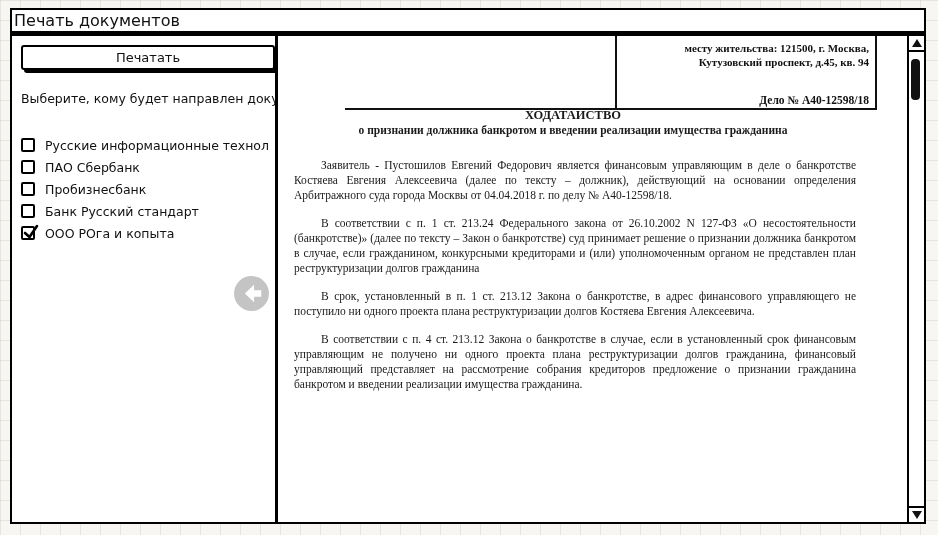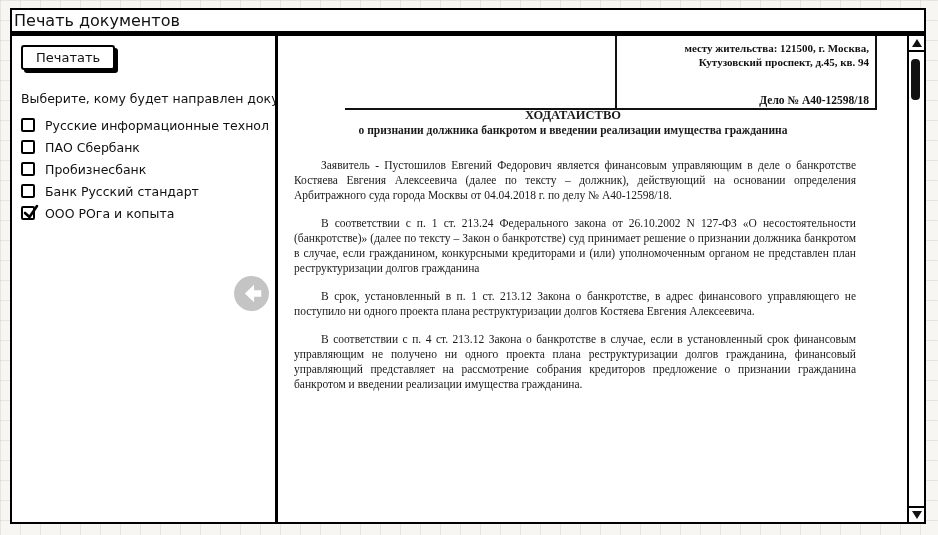--- a/index.html
+++ b/index.html
@@ -27,29 +27,29 @@
     position:absolute; left:0; right:0; top:25px; bottom:0;
     border:2px solid #000; border-top:3px solid #000;
     display:flex; background:#fff;
   }
 
   
   .left-panel {
     width:266px; flex:0 0 266px; border-right:3px solid #000;
     position:relative; padding:9px 0 0 9px; overflow:hidden; background:#fff;
   }
-  .btn-row { display:flex; gap:4px; }
+  .btn-row { display:flex; gap:4px;flex-direction:column; }
   .mock-btn {
     font-family:"DejaVu Sans", sans-serif; font-size:13px; color:#111;
     background:#fff; border:2px solid #000; border-radius:3px;
     box-shadow:3px 3px 0 #000; height:25px; padding:0 13px; cursor:pointer;
     white-space:nowrap;
   }
   .prompt { margin-top:21px; font-size:12.5px; color:#111; white-space:nowrap; }
-  .recipient-list { margin-top:12px; }
+  .recipient-list { margin-top:32px; }
   .recipient-row { display:flex; align-items:center; margin-bottom:8px; height:14px; white-space:nowrap; cursor:pointer; }
   .checkbox {
     width:14px; height:14px; border:2px solid #000; border-radius:2px;
     background:#fff; position:relative; flex:0 0 auto; margin-right:10px;
   }
   .checkbox svg { display:none; position:absolute; left:-1px; top:-4px; width:17px; height:17px; }
   .recipient-row.checked .checkbox svg { display:block; }
   .recipient-label { font-size:12.5px; color:#111; }
 
   .back-circle { position:absolute; left:221px; top:239px; width:37px; height:37px; opacity:0.52; cursor:pointer; }

